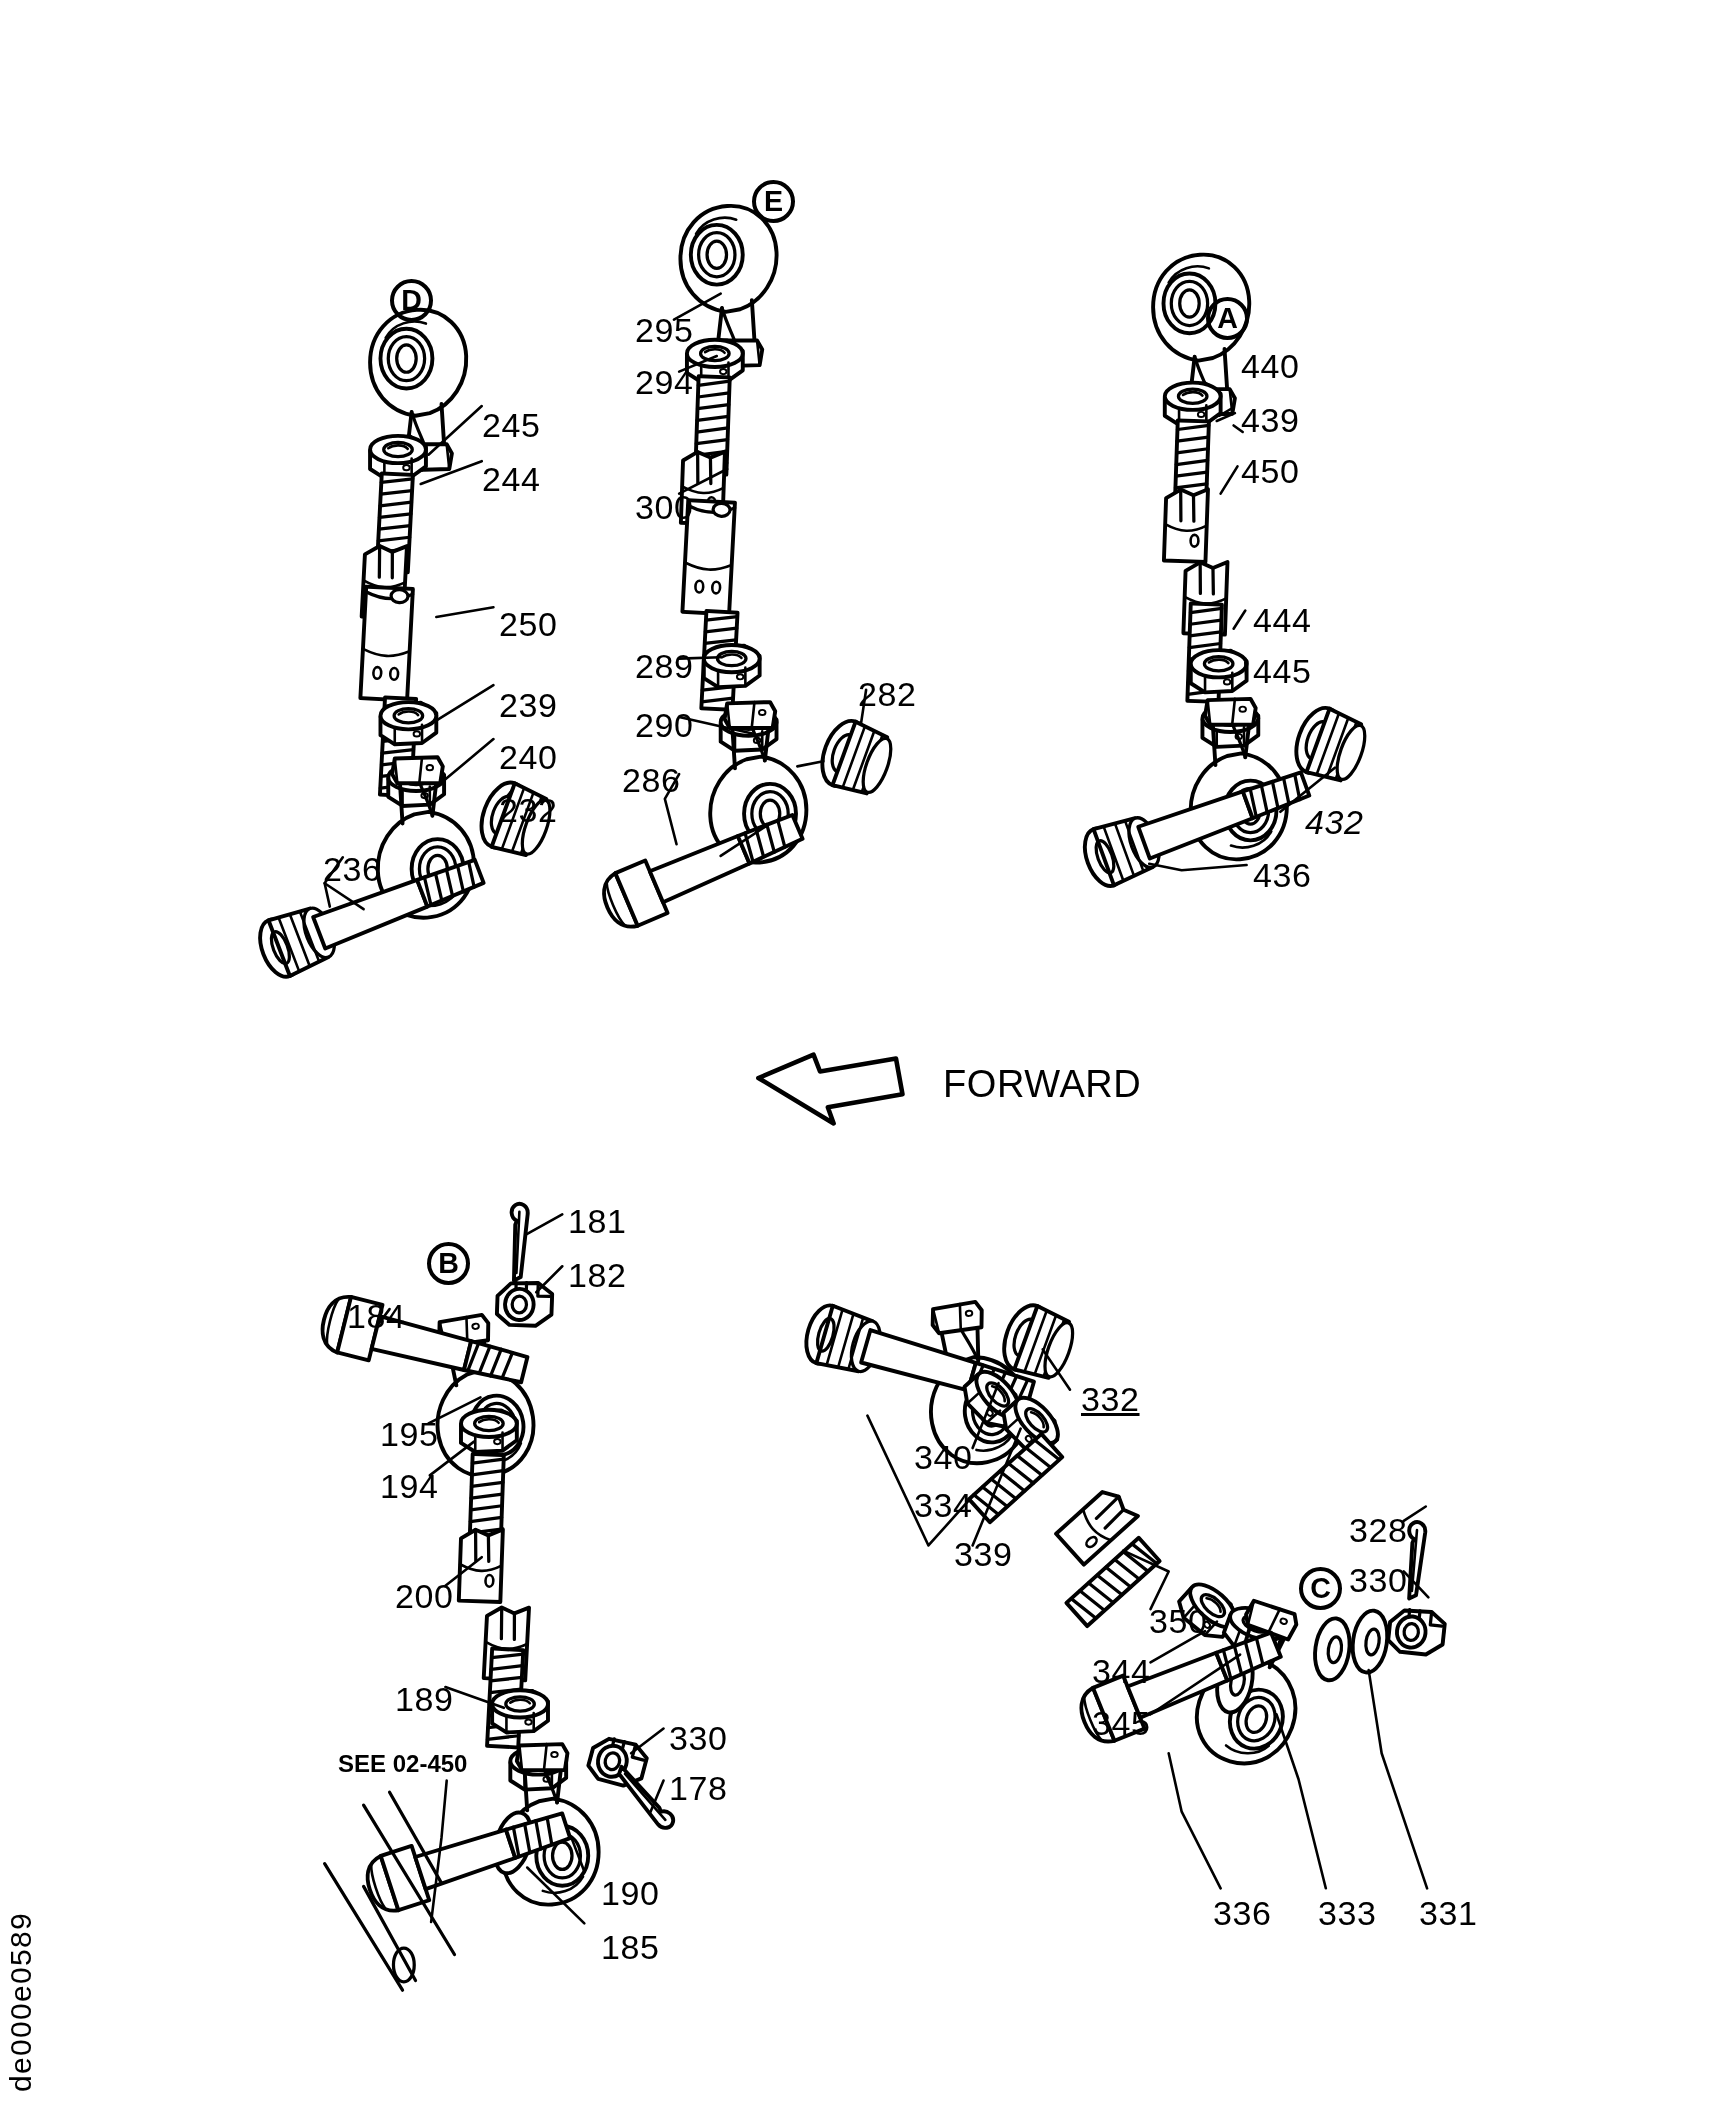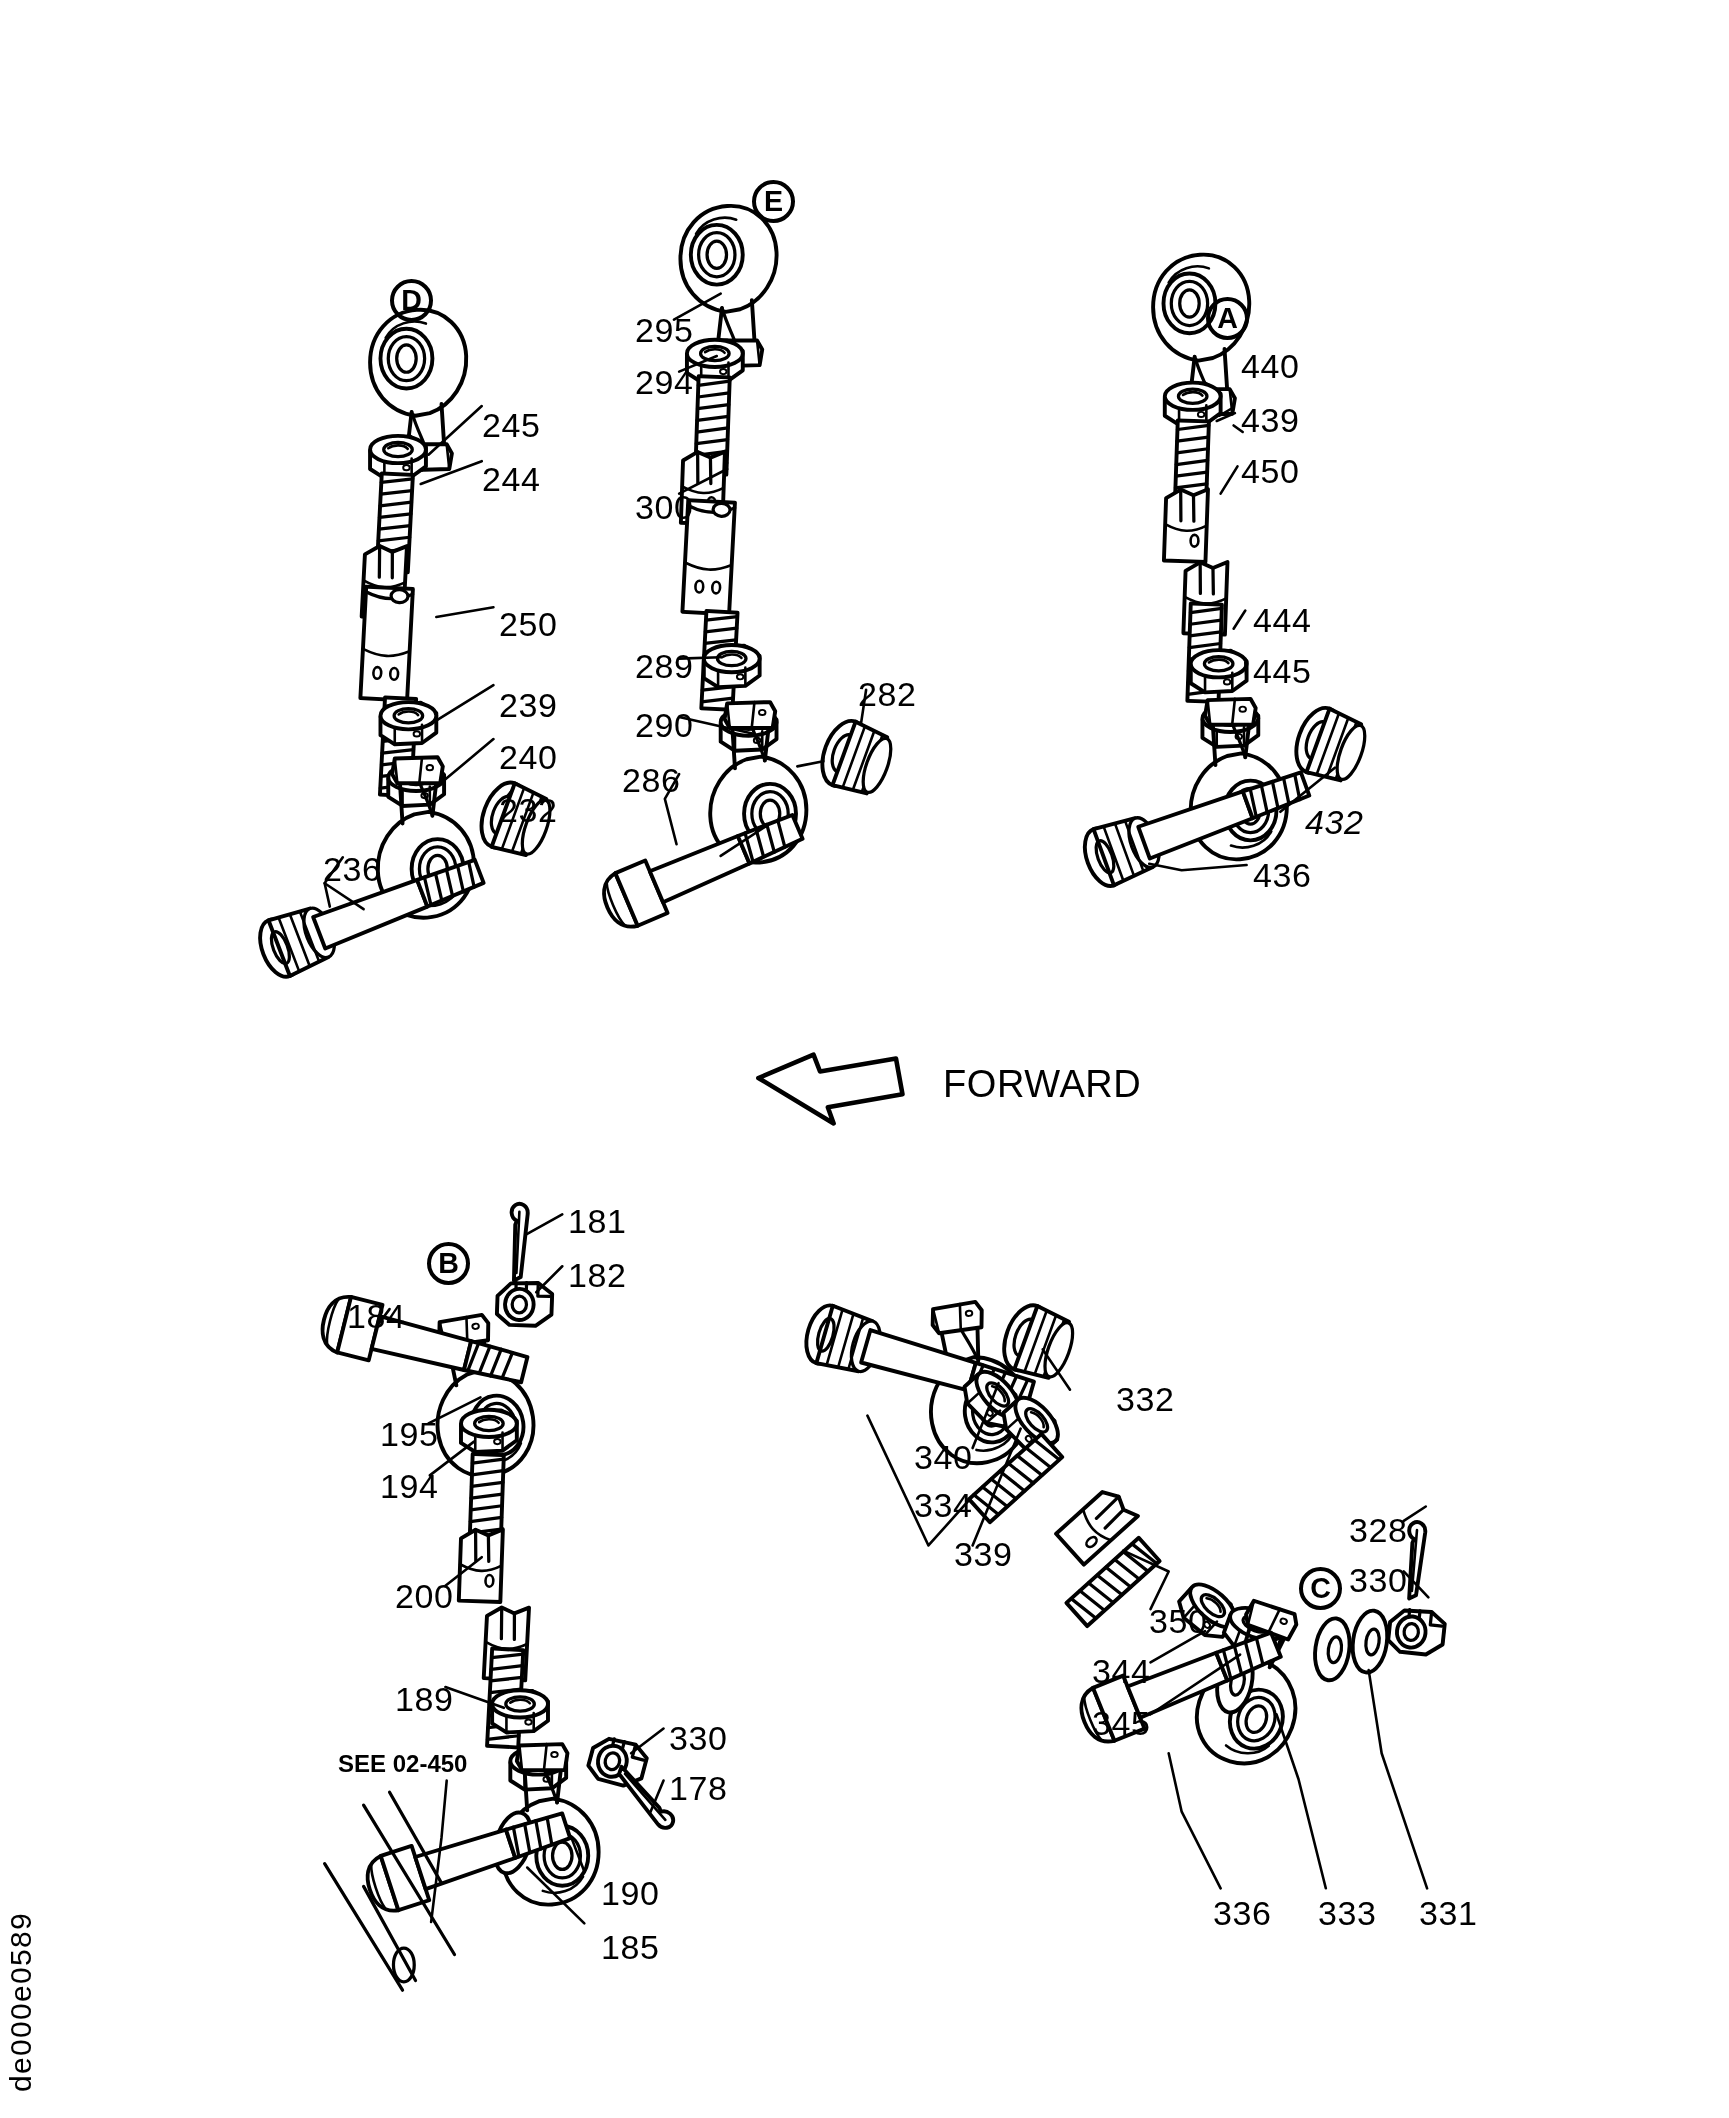--- a/index.html
+++ b/index.html
@@ -497,21 +497,21 @@
   <div class="callout" style="left:380px;top:1469px;">194</div>
   <div class="callout" style="left:395px;top:1579px;">200</div>
   <div class="callout" style="left:395px;top:1682px;">189</div>
   <div class="callout" style="left:669px;top:1721px;">330</div>
   <div class="callout" style="left:669px;top:1771px;">178</div>
   <div class="callout" style="left:601px;top:1876px;">190</div>
   <div class="callout" style="left:601px;top:1930px;">185</div>
 
   <div class="seeref" style="left:338px;top:1752px;">SEE 02-450</div>
 
-  <div class="callout" style="left:1116px;top:1382px;">332</div>
+  <div class="callout" style="left:1081px;top:1382px;text-decoration:underline;">332</div>
   <div class="callout" style="left:914px;top:1440px;">340</div>
   <div class="callout" style="left:914px;top:1488px;">334</div>
   <div class="callout" style="left:954px;top:1537px;">339</div>
   <div class="callout" style="left:1149px;top:1604px;">350</div>
   <div class="callout" style="left:1092px;top:1654px;">344</div>
   <div class="callout" style="left:1092px;top:1706px;">345</div>
   <div class="callout" style="left:1349px;top:1513px;">328</div>
   <div class="callout" style="left:1349px;top:1563px;">330</div>
   <div class="callout" style="left:1213px;top:1896px;">336</div>
   <div class="callout" style="left:1318px;top:1896px;">333</div>

